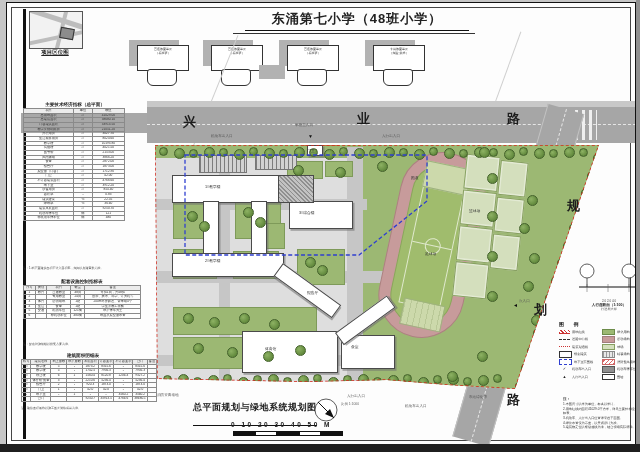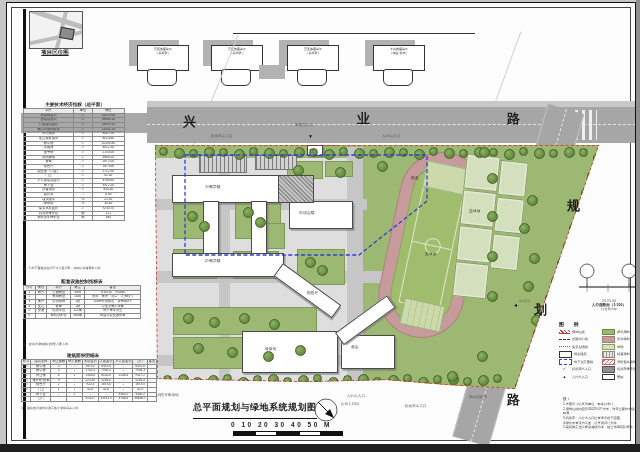--- a/index.html
+++ b/index.html
@@ -68,34 +68,35 @@
   .s-dots{border-top:1px dotted #c33;height:0;}
   .s-rect{background:#fff;border:0.6px solid #333;}
   .s-rectdash{background:#fff;border:0.7px dashed #2f3fd0;}
   .s-green{background:#9cb873;border:0.5px solid #6d8c4a;}
   .s-track{background:#c79b9b;border:0.5px solid #a07d7d;}
   .s-court{background:#d4dfbd;border:0.5px solid #87a061;}
   .s-grid{background:repeating-linear-gradient(90deg,#9a9a9a 0 1px,#e8e8e8 1px 3px);border:0.5px solid #888;}
   .s-dark{background:#8f8f8f;border:0.5px solid #555;}
   .s-hatch{background:repeating-linear-gradient(-45deg,#d66 0 1px,#fff 1px 3px);border:0.5px solid #c66;}
   .noteblock{font-size:3.2px;color:#333;line-height:1.45;}
-  .bt-title{font-size:9px;font-weight:bold;border-bottom:1.4px solid #111;padding-bottom:4px;letter-spacing:0.5px;}
+  .bt-title{font-size:9px;font-weight:bold;border-bottom:1.4px solid #111;padding-bottom:11px;letter-spacing:0.5px;}
   .scaletxt{font-size:6.5px;font-weight:bold;letter-spacing:2.5px;}
   .seg{display:inline-block;width:20px;height:3px;border:0.6px solid #111;vertical-align:top;}
   .botbar{left:0;top:444px;width:640px;height:8px;background:#1f1f1f;}
   .rightedge{left:636px;top:0;width:4px;height:452px;background:#8f8f8f;}
 </style>
 </head>
 <body>
 
 <div class="page">
   <div class="a sheet">
     <div class="a frame"></div>
     <div class="a bindline"></div>
 
+    <div class="a pagetitle">东涌第七小学（48班小学）</div>
     <div class="a toplongline"></div>
 
     <div class="a locmap">
       <div class="r1"></div>
       <div class="r2"></div>
       <div class="r3"></div>
       <div class="parcel"></div>
     </div>
     <div class="a loccap">项目区位图</div>
 

